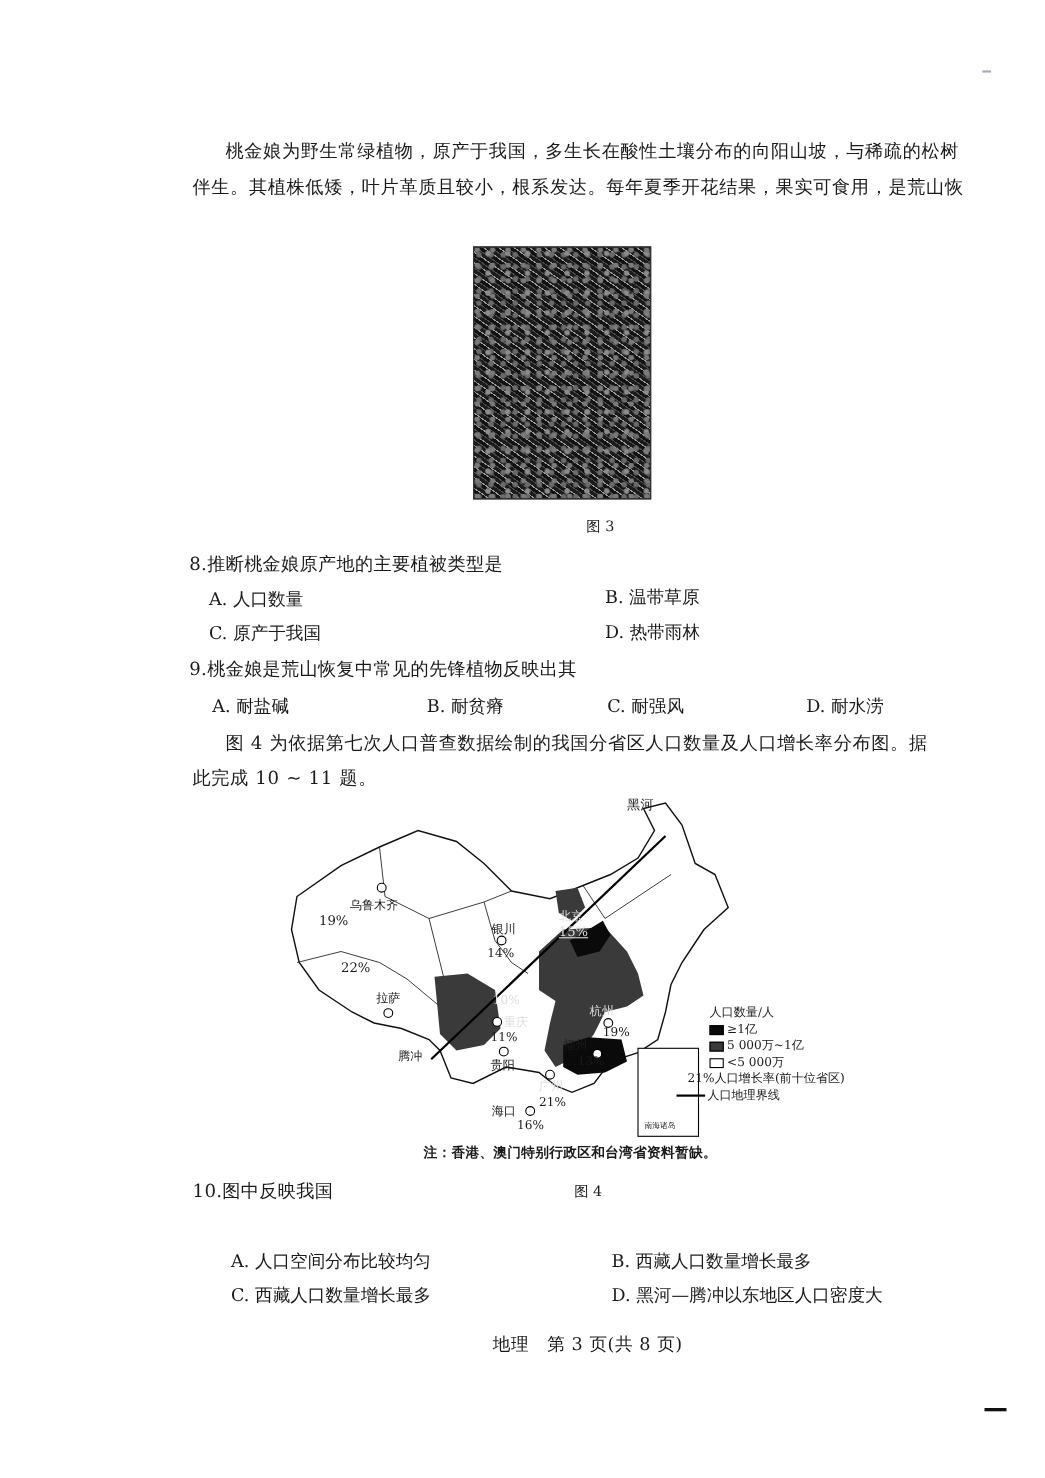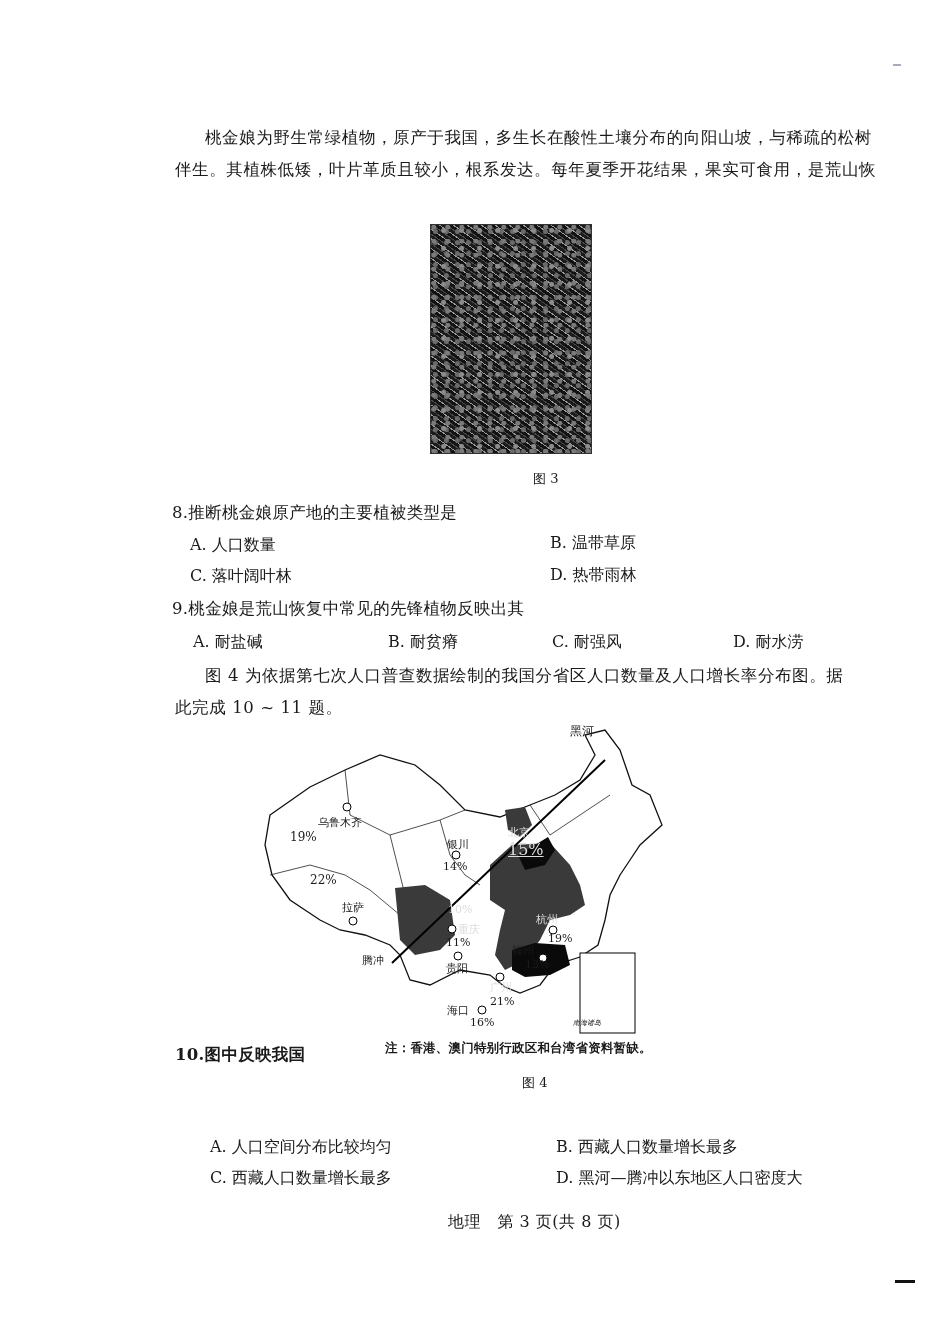--- a/index.html
+++ b/index.html
@@ -37,21 +37,21 @@
 </div>
 
 <div class="abs photo"></div>
 <div class="abs caption" style="left:533px; top:470px;">图 3</div>
 
 <div class="abs q" style="left:172px; top:502px;">
   <span>8.</span><span>推断桃金娘原产地的主要植被类型是</span>
 </div>
 <div class="abs opt" style="left:190px; top:535px;">A. 人口数量</div>
 <div class="abs opt" style="left:550px; top:533px;">B. 温带草原</div>
-<div class="abs opt" style="left:190px; top:566px;">C. 落叶阔叶林</div>
+<div class="abs opt" style="left:190px; top:566px;">C. 原产于我国</div>
 <div class="abs opt" style="left:550px; top:565px;">D. 热带雨林</div>
 
 <div class="abs q" style="left:172px; top:598px;">
   <span>9.</span><span>桃金娘是荒山恢复中常见的先锋植物反映出其</span>
 </div>
 <div class="abs opt" style="left:193px; top:632px;">A. 耐盐碱</div>
 <div class="abs opt" style="left:388px; top:632px;">B. 耐贫瘠</div>
 <div class="abs opt" style="left:552px; top:632px;">C. 耐强风</div>
 <div class="abs opt" style="left:733px; top:632px;text-align:right;">D. 耐水涝</div>
 
@@ -95,43 +95,51 @@
 
   
   <span class="abs" style="left:320px; top:-2px; font-size:12px;">黑河</span>
   <span class="abs" style="left:68px; top:90px; font-size:11px;">乌鲁木齐</span>
   <span class="abs" style="left:40px; top:105px; font-size:12px;">19%</span>
   <span class="abs" style="left:60px; top:148px; font-size:12px;">22%</span>
   <span class="abs" style="left:92px; top:175px; font-size:11px;">拉萨</span>
   <span class="abs" style="left:197px; top:112px; font-size:11px;">银川</span>
   <span class="abs" style="left:193px; top:135px; font-size:11px;">14%</span>
   <span class="abs" style="left:258px; top:100px; font-size:11px; color:#ddd;">北京</span>
-  <span class="abs" style="left:258px; top:115px; font-size:16px; color:#ddd;text-decoration:underline;">15%</span>
+  <span class="abs" style="left:258px; top:115px; font-size:12px; color:#ddd;text-decoration:underline;">15%</span>
   <span class="abs" style="left:198px; top:178px; font-size:11px; color:#ddd;">10%</span>
   <span class="abs" style="left:208px; top:197px; font-size:11px; color:#ddd;">重庆</span>
   <span class="abs" style="left:196px; top:211px; font-size:11px;">11%</span>
   <span class="abs" style="left:196px; top:236px; font-size:11px;">贵阳</span>
   <span class="abs" style="left:286px; top:187px; font-size:11px; color:#ddd;">杭州</span>
   <span class="abs" style="left:298px; top:207px; font-size:11px;">19%</span>
   <span class="abs" style="left:262px; top:218px; font-size:11px;">福州</span>
   <span class="abs" style="left:275px; top:233px; font-size:11px;">13%</span>
   <span class="abs" style="left:112px; top:228px; font-size:11px;">腾冲</span>
   <span class="abs" style="left:240px; top:255px; font-size:11px; color:#ddd;">广州</span>
   <span class="abs" style="left:240px; top:270px; font-size:11px;">21%</span>
   <span class="abs" style="left:197px; top:278px; font-size:11px;">海口</span>
   <span class="abs" style="left:220px; top:291px; font-size:11px;">16%</span>
-  <span class="abs" style="left:323px; top:293px; font-size:7px;font-style:italic;">南海诸岛</span>
+  <span class="abs" style="left:336px; top:293px; font-size:7px;">南海诸岛</span>
 
   
+  <div class="abs legend" style="left:395px; top:188px; width:200px;">
+    <div>人口数量/人</div>
+    <div><span class="sw" style="background:#0a0a0a;"></span><span>≥1亿</span></div>
+    <div><span class="sw" style="background:#3a3a3a;"></span><span>5 000万~1亿</span></div>
+    <div><span class="sw" style="background:#fff;"></span><span>&lt;5 000万</span></div>
+    <div style="margin-left:-20px; white-space:nowrap;">21%人口增长率(前十位省区)</div>
+    <div style="margin-left:-30px; white-space:nowrap;"><span style="display:inline-block; width:26px; border-top:2px solid #000; vertical-align:middle; margin-right:2px;"></span><span>人口地理界线</span></div>
+  </div>
 </div>
 
 <div class="abs" style="left:385px; top:1040px; font-size:12.5px; font-weight:bold; letter-spacing:0.2px;">注：香港、澳门特别行政区和台湾省资料暂缺。</div>
 <div class="abs caption" style="left:522px; top:1074px;">图 4</div>
 
-<div class="abs q" style="left:175px; top:1044px;font-weight:bold;">
+<div class="abs q" style="left:175px; top:1072px;">
   <span>10.</span><span>图中反映我国</span>
 </div>
 <div class="abs opt" style="left:210px; top:1137px;">A. 人口空间分布比较均匀</div>
 <div class="abs opt" style="left:556px; top:1137px;">B. 西藏人口数量增长最多</div>
 <div class="abs opt" style="left:210px; top:1168px;">C. 西藏人口数量增长最多</div>
 <div class="abs opt" style="left:556px; top:1168px;">D. 黑河—腾冲以东地区人口密度大</div>
 
 <div class="abs footer" style="left:405px; top:1212px; white-space:pre;">地理　第 3 页(共 8 页)</div>
 
 <div class="abs" style="left:895px; top:1280px; width:20px; height:3px; background:#111;"></div>

